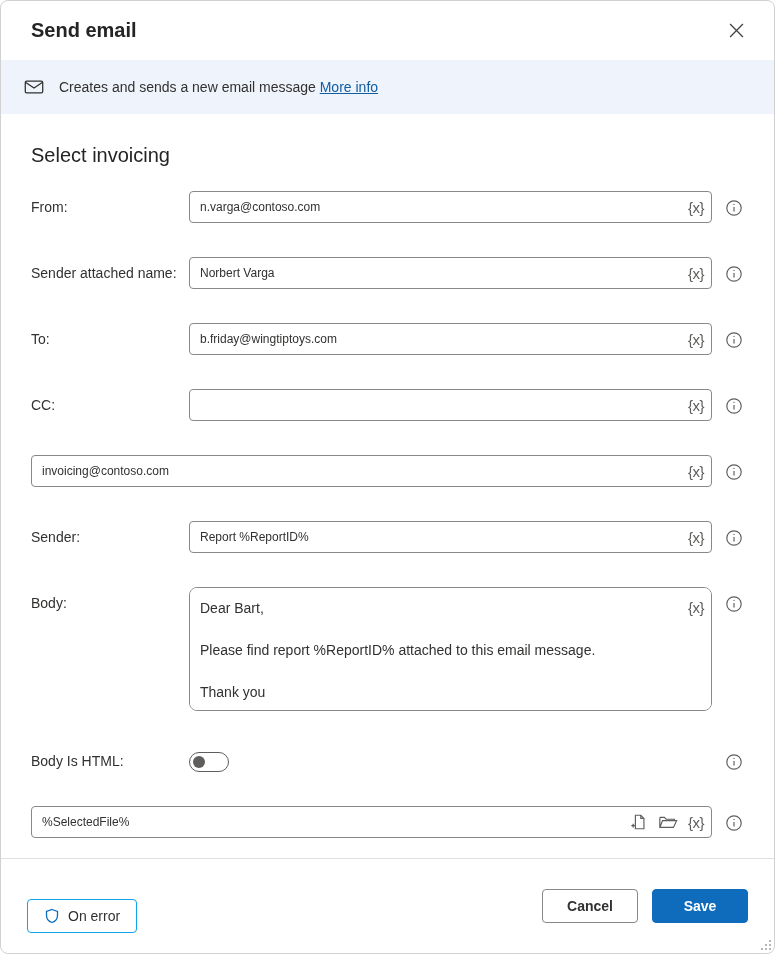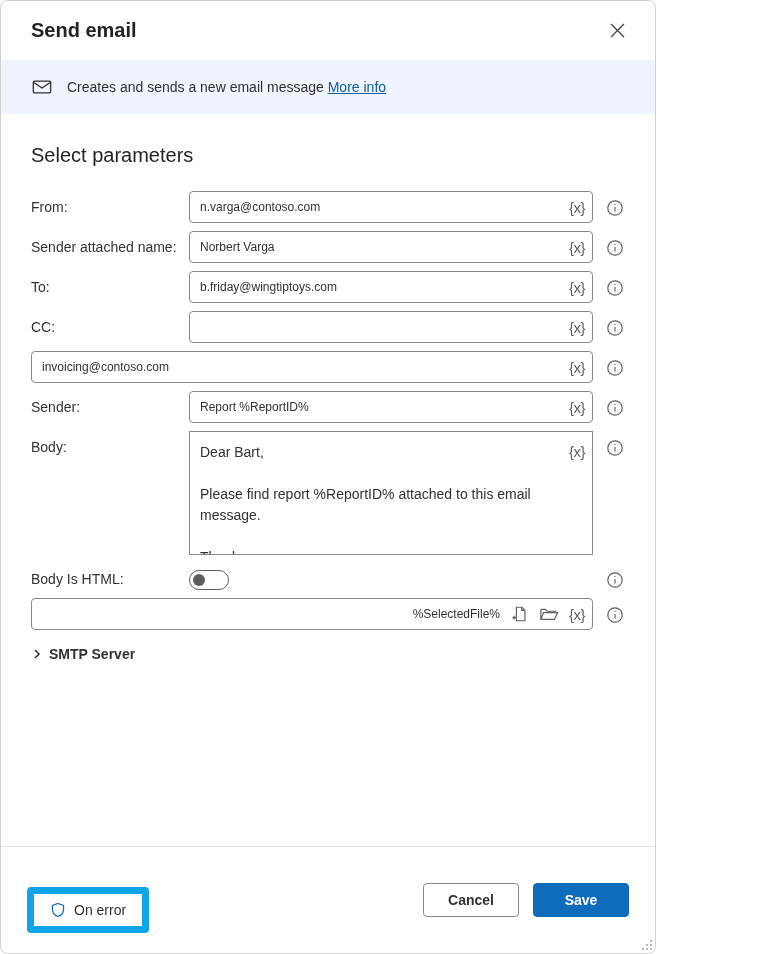--- a/index.html
+++ b/index.html
@@ -6,21 +6,21 @@
   html, body { margin: 0; padding: 0; }
   body {
     font-family: "Segoe UI", -apple-system, BlinkMacSystemFont, sans-serif;
     font-size: 14px;
     color: #323130;
     background: #fff;
     width: 775px;
     height: 954px;
   }
   .dialog {
-    width: 656px;
+    width: 775px;
     height: 954px;
     border: 1px solid #d1d1d1;
     border-radius: 8px;
     display: flex;
     flex-direction: column;
     overflow: hidden;
     position: relative;
   }
   .header {
     display: flex;
@@ -37,42 +37,42 @@
     background: none;
     border: none;
     padding: 4px;
     cursor: pointer;
     color: #424242;
     display: flex;
     align-items: center;
   }
   .info-banner {
     background: #eef3fc;
-    padding: 16px 30px;
+    padding: 16px 22px;
     display: flex;
     align-items: center;
     gap: 14px;
   }
   .info-banner-text { color: #323130; }
   .info-banner-link { color: #115ea3; text-decoration: underline; }
   .main {
     flex: 1;
     padding: 24px 30px 8px 30px;
     overflow-y: auto;
   }
   .section-title {
     font-size: 20px;
     font-weight: 400;
     margin: 6px 0 24px 0;
     color: #242424;
   }
   .form-row {
     display: flex;
     align-items: flex-start;
-    margin-bottom: 8px;
+    margin-bottom: 34px;
   }
   .form-label {
     width: 158px;
     flex-shrink: 0;
     padding-top: 8px;
     color: #323130;
   }
   .input-wrap {
     flex: 1;
     position: relative;
@@ -85,21 +85,21 @@
     border-radius: 4px;
     padding: 8px 40px 8px 10px;
     font-family: inherit;
     font-size: 12px;
     color: #323130;
     background: #fff;
   }
   .textarea-input {
     width: 100%;
     border: 1px solid #8a8886;
-    border-radius: 0;
+    border-radius: 8px;
     padding: 10px 20px 10px 10px;
     font-family: inherit;
     font-size: 14px;
     color: #323130;
     line-height: 1.5;
     resize: none;
     height: 124px;
     white-space: pre-wrap;
   }
   .input-adorn {
@@ -186,21 +186,21 @@
     border: 1px solid #8a8886;
     color: #323130;
   }
   .btn-primary {
     background: #0f6cbd;
     border: 1px solid #0f6cbd;
     color: #fff;
   }
   .btn-error {
     background: #fff;
-    border: 7px solid #0ea5e9;
+    border: 1px solid #0ea5e9;
     color: #323130;
     display: flex;
     align-items: center;
     gap: 8px;
     padding: 8px 16px;
     min-width: auto;
     font-weight: 400;
     margin-top: 20px;
   }
   .resize-grip {
@@ -230,21 +230,21 @@
     <svg width="22" height="22" viewBox="0 0 24 24" fill="none" stroke="#323130" stroke-width="1.4">
       <rect x="2.5" y="5.5" width="19" height="13" rx="1.5"></rect>
       <path d="M3 7 L12 13 L21 7"></path>
     </svg>
     <span class="info-banner-text">
       <span>Creates and sends a new email message </span><a href="#" class="info-banner-link">More info</a>
     </span>
   </div>
 
   <div class="main">
-    <div class="section-title">Select parameters</div>
+    <div class="section-title">Select invoicing</div>
 
     <div class="form-row">
       <div class="form-label">From:</div>
       <div class="input-wrap">
         <input class="text-input" value="n.varga@contoso.com" style="">
         <div class="input-adorn">
           <span class="adorn-btn var-token">{x}</span>
         </div>
       </div>
       <div class="info-icon">
@@ -372,21 +372,21 @@
         <svg width="18" height="18" viewBox="0 0 20 20" fill="none" stroke="currentColor" stroke-width="1.3">
             <circle cx="10" cy="10" r="8"></circle>
             <line x1="10" y1="9" x2="10" y2="14"></line>
             <circle cx="10" cy="6" r="0.7" fill="currentColor" stroke="none"></circle>
           </svg>
       </div>
     </div>
 
     <div class="form-row">
       <div class="input-wrap">
-        <input class="text-input" style="padding-right: 92px; text-align: right;" value="%SelectedFile%">
+        <input class="text-input" style="padding-right: 92px;" value="%SelectedFile%">
         <div class="input-adorn">
           <span class="adorn-btn">
             <svg width="18" height="18" viewBox="0 0 20 20" fill="none" stroke="#605e5c" stroke-width="1.3">
               <path d="M6 2.5 H12 L15.5 6 V17.5 H6 Z"></path>
                 <path d="M12 2.5 V6 H15.5"></path>
               <path d="M3.5 12 v4 M1.5 14 h4" stroke-width="1.5"></path>
             </svg>
           </span>
           <span class="adorn-btn">
             <svg width="20" height="18" viewBox="0 0 22 18" fill="none" stroke="#605e5c" stroke-width="1.3">

